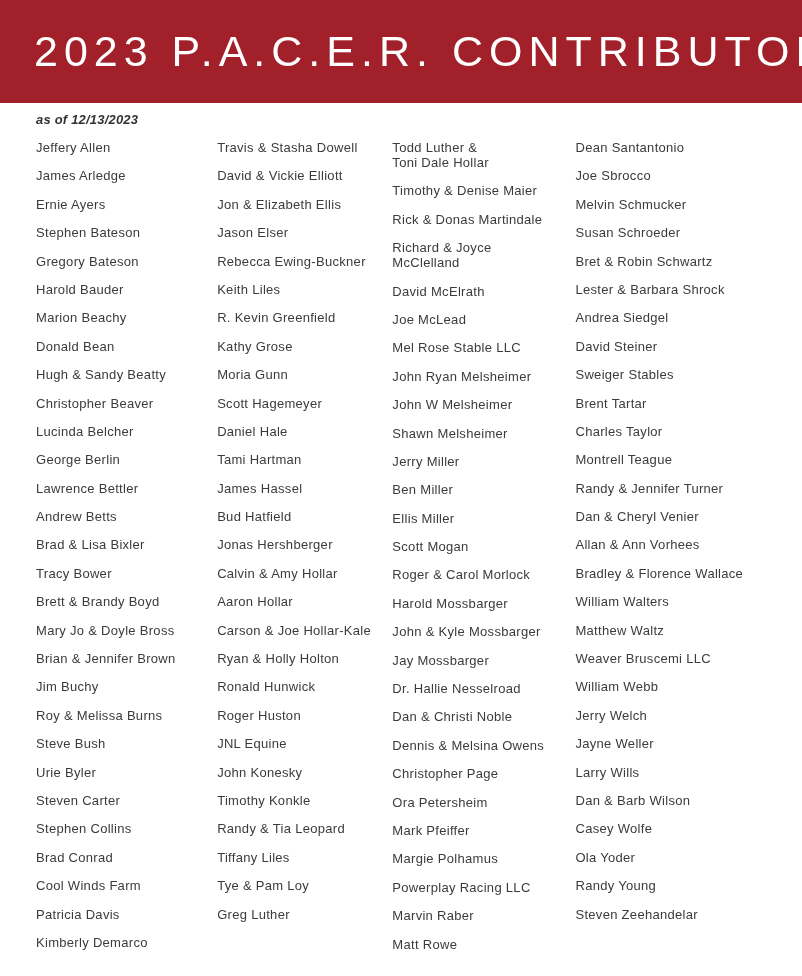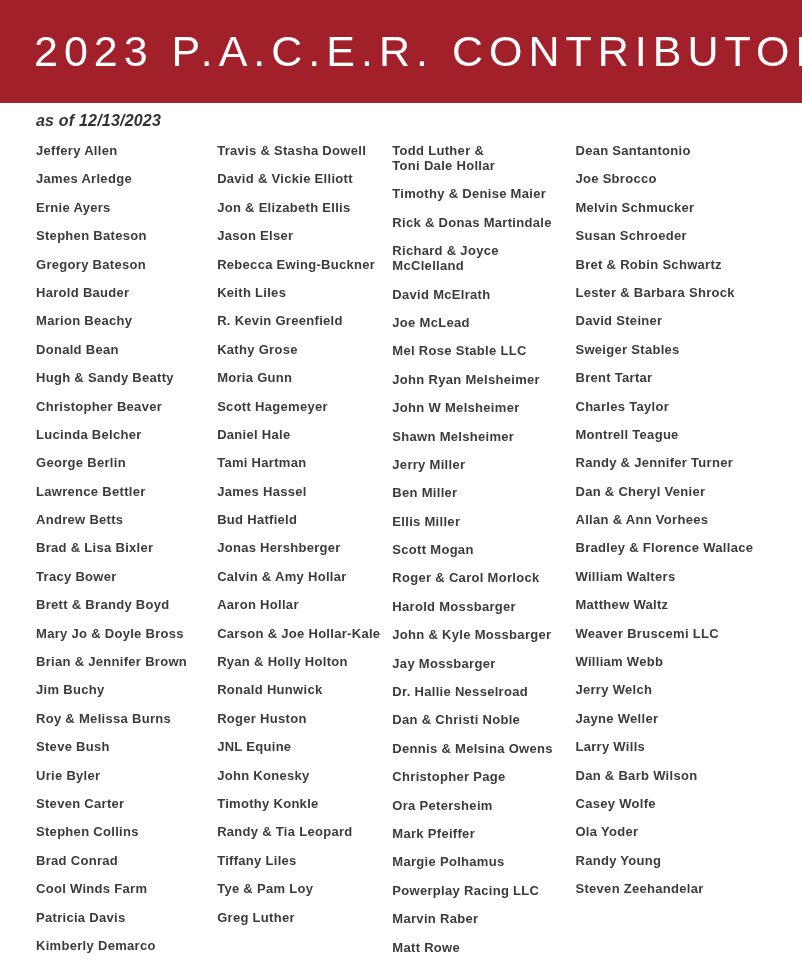--- a/index.html
+++ b/index.html
@@ -26,30 +26,29 @@
   .banner h1 {
     margin: 0;
     font-size: 43px;
     font-weight: 300;
     letter-spacing: 6px;
     line-height: 1;
     white-space: nowrap;
   }
   .asof {
     margin: 9px 0 0 36px;
-    font-size: 16px;
+    font-size: 13px;
     font-style: italic;
     font-weight: 700;
     color: #333333;
     letter-spacing: 0.2px;
   }
   .cols {
     display: flex;
     margin: 13px 12px 0 36px;
-    font-weight: bold;
   }
   .col { box-sizing: border-box; }
   .col-0 { width: 184px; }
   .col-1 { width: 178px; }
   .col-2 { width: 186px; }
   .col-3 { width: 218px; }
   .name {
     font-size: 13px;
     line-height: 15px;
     color: #3b3b3b;
@@ -163,20 +162,21 @@
         <div class="name">Marvin Raber</div>
         <div class="name">Matt Rowe</div>
       </div>
     <div class="col col-3">
         <div class="name">Dean Santantonio</div>
         <div class="name">Joe Sbrocco</div>
         <div class="name">Melvin Schmucker</div>
         <div class="name">Susan Schroeder</div>
         <div class="name">Bret &amp; Robin Schwartz</div>
         <div class="name">Lester &amp; Barbara Shrock</div>
+        <div class="name">Andrea Siedgel</div>
         <div class="name">David Steiner</div>
         <div class="name">Sweiger Stables</div>
         <div class="name">Brent Tartar</div>
         <div class="name">Charles Taylor</div>
         <div class="name">Montrell Teague</div>
         <div class="name">Randy &amp; Jennifer Turner</div>
         <div class="name">Dan &amp; Cheryl Venier</div>
         <div class="name">Allan &amp; Ann Vorhees</div>
         <div class="name">Bradley &amp; Florence Wallace</div>
         <div class="name">William Walters</div>

